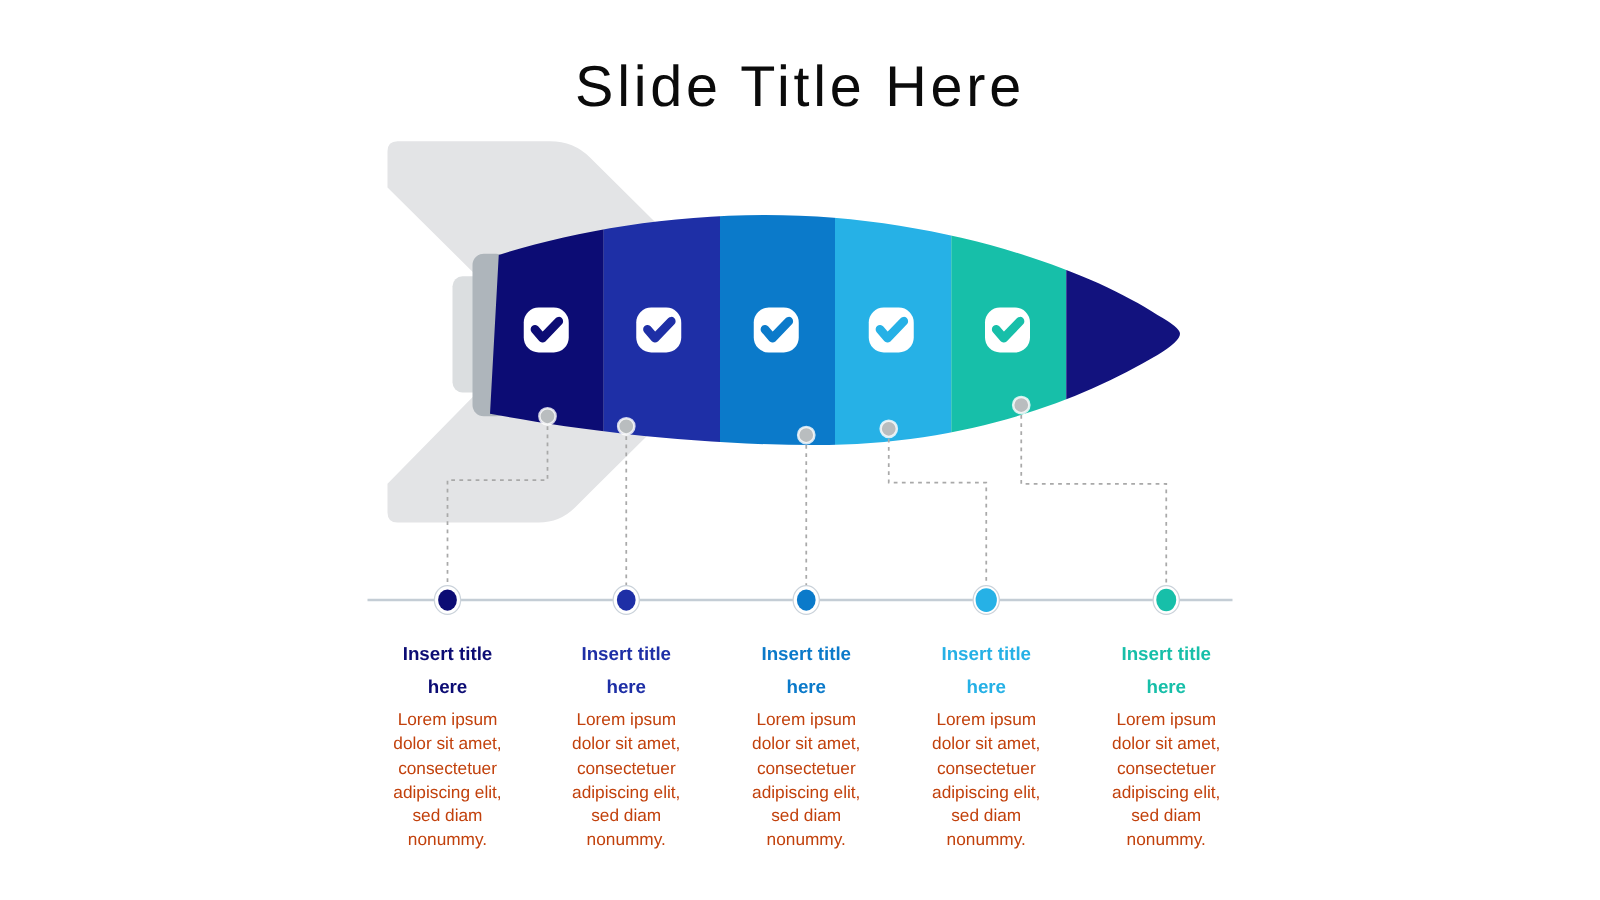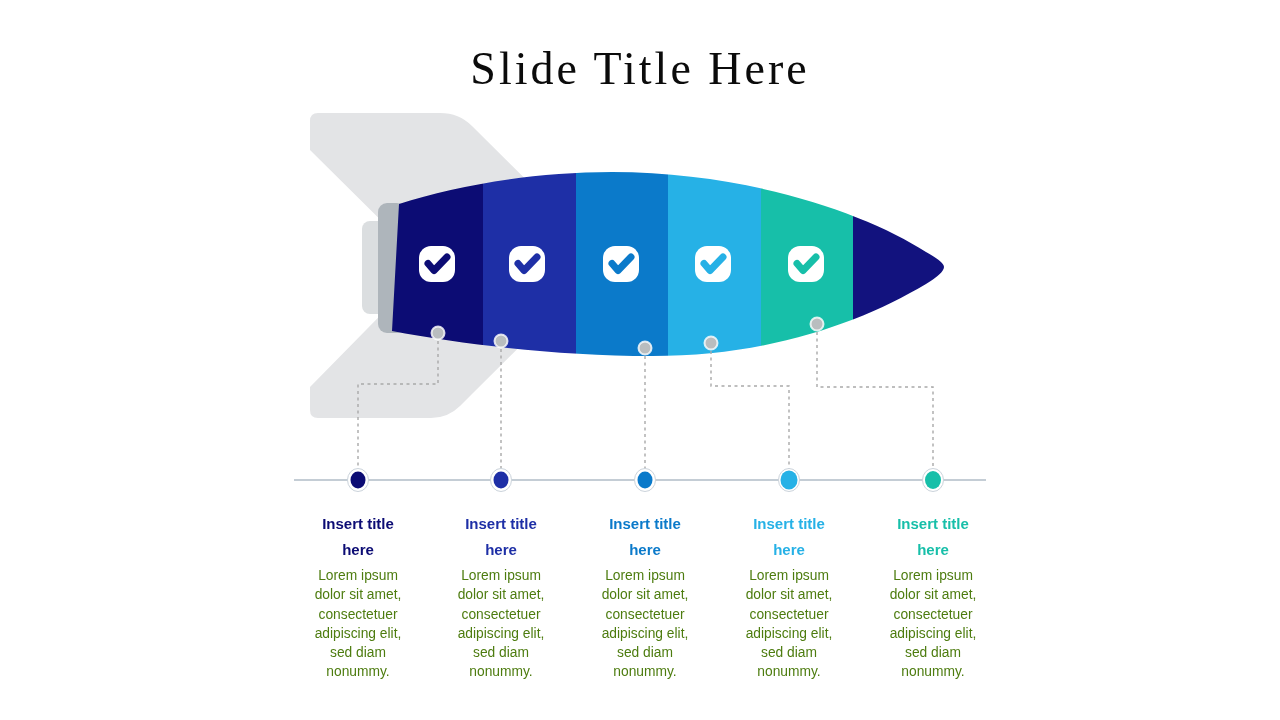--- a/index.html
+++ b/index.html
@@ -12,42 +12,41 @@
   }
   .slide-title{
     position:absolute;
     top:42px;left:0;width:1280px;
     text-align:center;
     font-size:46px;
     letter-spacing:3px;
     font-weight:400;
     color:#0b0b0b;
     white-space:nowrap;
-    font-family:Liberation Serif, serif;
   }
   .graphic-svg{
     position:absolute;
     top:0;left:0;width:1280px;height:720px;
   }
   .step-column{
     position:absolute;
     width:118px;
     text-align:center;
   }
   .step-title{
     font-size:15px;
     font-weight:bold;
     line-height:26px;
     white-space:pre-line;
   }
   .step-body{
     margin-top:3px;
     font-size:13.8px;
     line-height:19.3px;
-    color:#4d7c0f;
+    color:#c2410c;
     white-space:pre-line;
   }
 </style>
 </head>
 <body>
 
 <div class="slide">
 
   <div class="slide-title">Slide Title Here</div>
 

